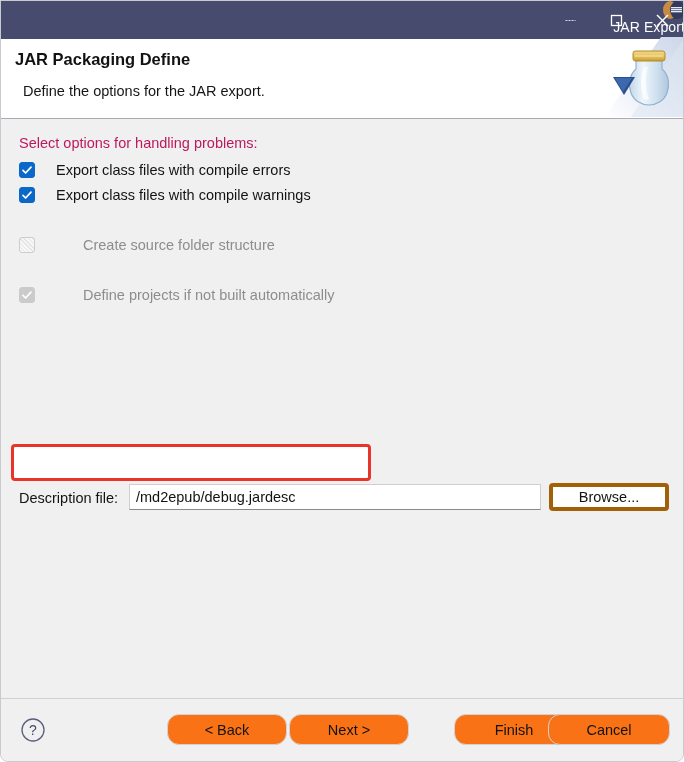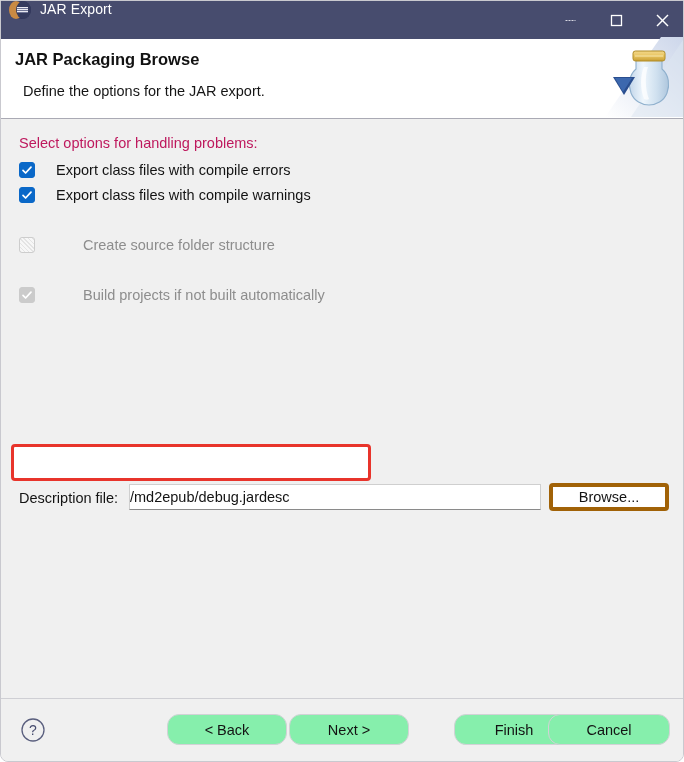--- a/index.html
+++ b/index.html
@@ -22,21 +22,22 @@
     overflow: hidden;
   }
 
   
   .titlebar {
     position: absolute;
     left: 0; top: 0;
     width: 684px; height: 38px;
     background: #474c6e;
     display: flex;
-    align-items: flex-start;
+    align-items: flex-end;
+    flex-direction: column;
   }
   .title-icon {
     width: 18px; height: 18px;
     margin-left: 12px;
     position: relative;
     flex: 0 0 auto;
   }
   .title-icon .ti-circle {
     position: absolute;
     left: 0; top: 0;
@@ -187,21 +188,21 @@
   .descfile-input {
     position: absolute;
     left: 128px; top: 365px;
     width: 412px; height: 26px;
     background: #ffffff;
     border: 1px solid #cfcfcf;
     border-bottom-color: #8a8a8a;
     font-family: "Liberation Sans", sans-serif;
     font-size: 14.5px;
     color: #131313;
-    padding: 0 0;
+    padding: 0 6px;
     outline: none;
   }
   .browse-btn {
     position: absolute;
     left: 548px; top: 364px;
     width: 120px; height: 28px;
     background: #ffffff;
     border: 4px solid #a16207;
     border-radius: 4px;
     font-family: "Liberation Sans", sans-serif;
@@ -219,21 +220,21 @@
   }
   .help-icon {
     position: absolute;
     left: 18px; top: 715px;
     width: 28px; height: 28px;
   }
   .btn {
     position: absolute;
     top: 713px;
     height: 31px;
-    background: #86efac;
+    background: #f97316;
     border: 1px solid #d2d2d6;
     border-radius: 12px;
     font-family: "Liberation Sans", sans-serif;
     font-size: 14.5px;
     color: #131313;
   }
   .btn-back   { left: 166px; width: 120px; }
   .btn-next   { left: 288px; width: 120px; }
   .btn-finish { left: 417px; width: 120px; margin-left: 36px; }
   .btn-cancel { left: 547px; width: 122px; }
@@ -274,21 +275,21 @@
           <svg width="15" height="15" viewBox="0 0 15 15">
             <line x1="2" y1="2" x2="13" y2="13" stroke="#ffffff" stroke-width="1.4"></line>
             <line x1="13" y1="2" x2="2" y2="13" stroke="#ffffff" stroke-width="1.4"></line>
           </svg>
         </span>
       </div>
     </div>
   </div>
 
   <div class="header">
-    <div class="header-title">JAR Packaging Browse</div>
+    <div class="header-title">JAR Packaging Define</div>
     <div class="header-sub">Define the options for the JAR export.</div>
 
     <div class="header-art">
       <svg width="80" height="80" viewBox="0 0 80 80">
         <defs>
           <linearGradient id="bgGrad" x1="0" y1="1" x2="1" y2="0">
             <stop offset="0" stop-color="#ffffff"></stop>
             <stop offset="1" stop-color="#ccd6ea"></stop>
           </linearGradient>
           <linearGradient id="glassGrad" x1="0" y1="0" x2="1" y2="0">
@@ -350,21 +351,21 @@
       <span class="cbox dis-unchecked"></span>
       <span class="cb-label">Create source folder structure</span>
     </div>
 
     <div class="cb-row disabled" style="top:165px;">
       <span class="cbox dis-checked">
         <svg width="12" height="12" viewBox="0 0 12 12">
           <polyline points="2,6.3 4.6,9 10,3.2" fill="none" stroke="#ffffff" stroke-width="1.7" stroke-linecap="round" stroke-linejoin="round"></polyline>
         </svg>
       </span>
-      <span class="cb-label">Build projects if not built automatically</span>
+      <span class="cb-label">Define projects if not built automatically</span>
     </div>
 
 
     <div class="descfile-label">Description file:</div>
 
     <input class="descfile-input" type="text" value="/md2epub/debug.jardesc" style="">
 
     <button class="browse-btn">Browse...</button>
   </div>
 

